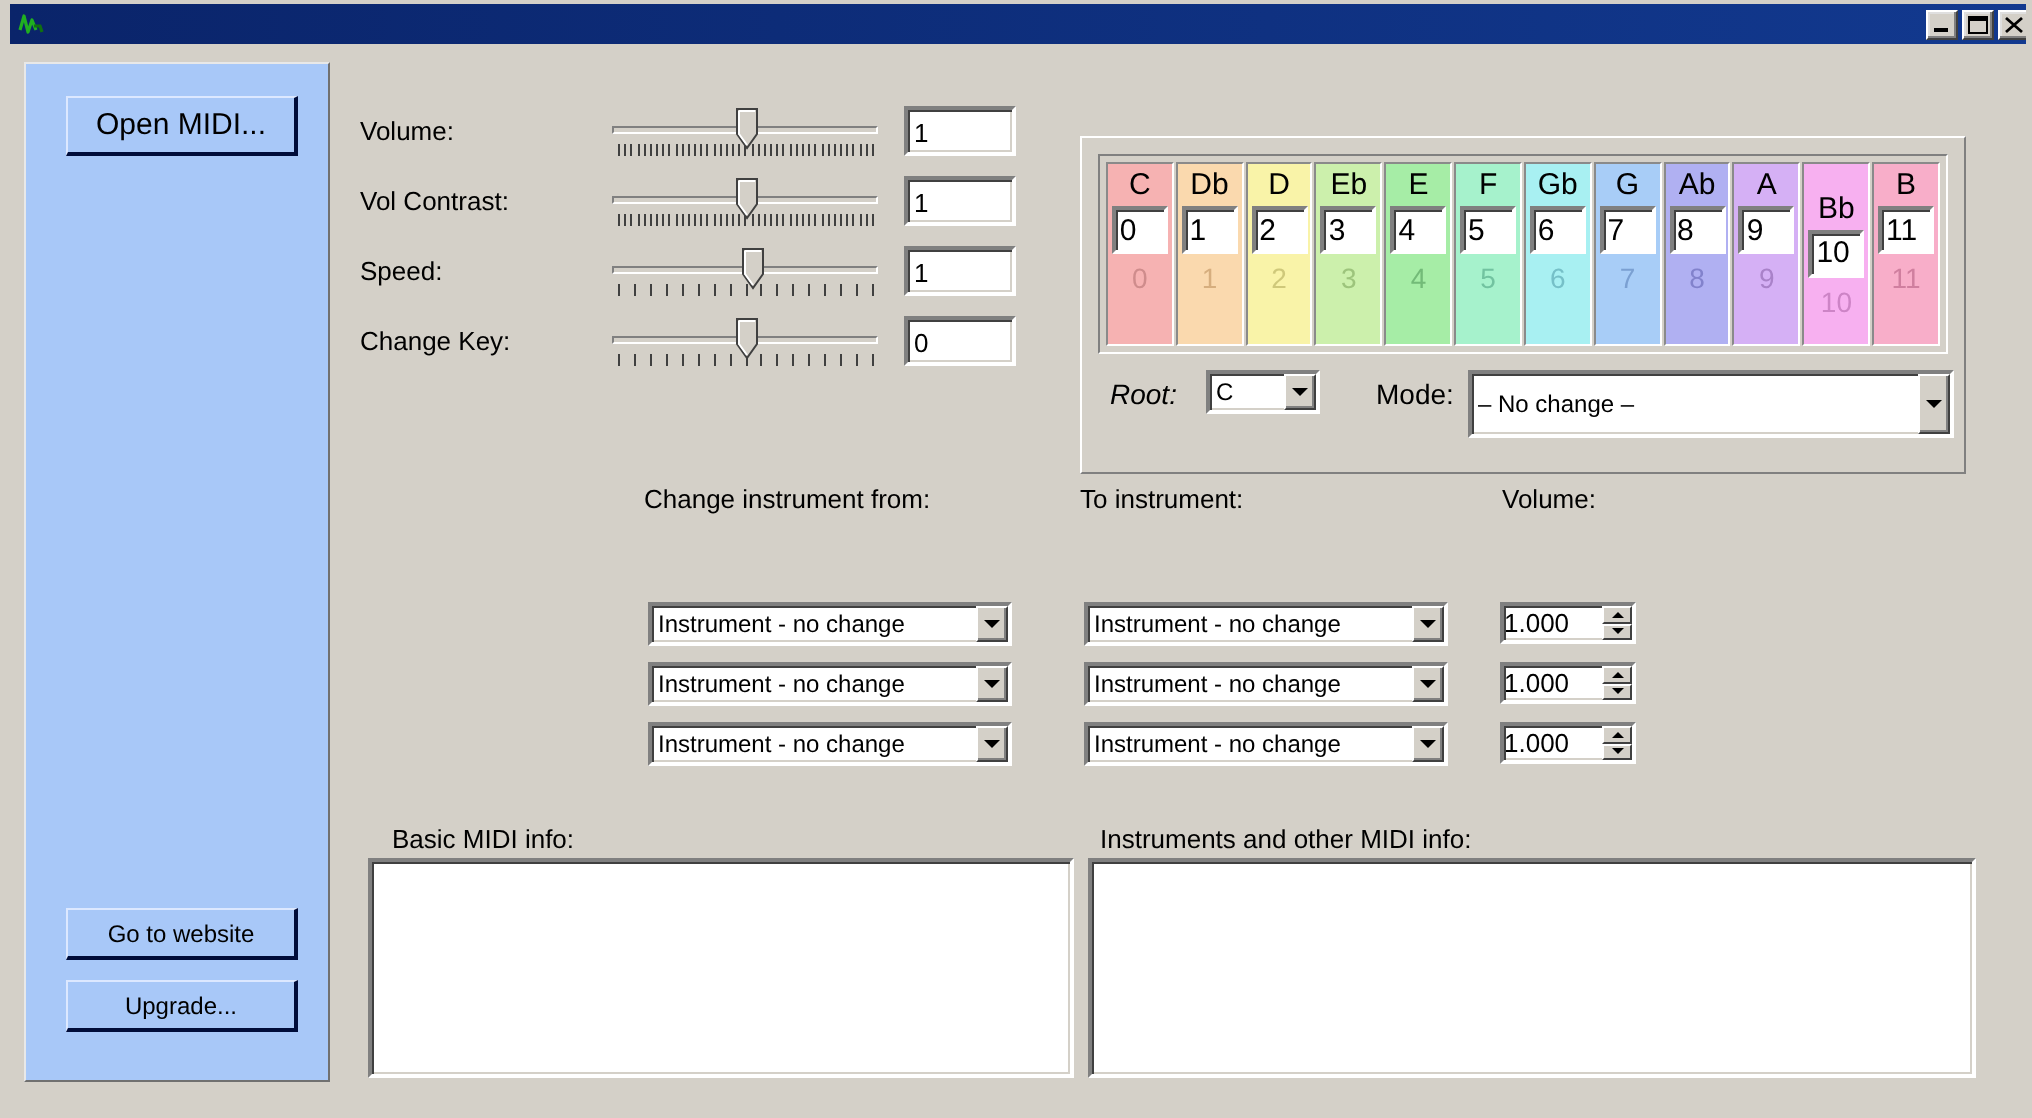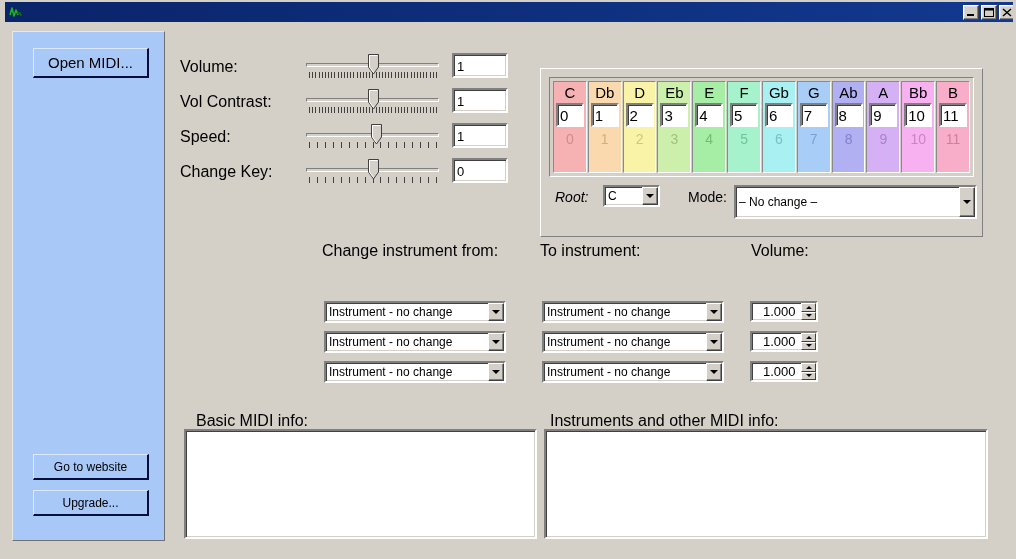--- a/index.html
+++ b/index.html
@@ -112,21 +112,21 @@
     font-size: 12px;
   }
   #btn-help   { top: 350px; }
   #btn-fact   { top: 386px; }
   #btn-goto   { top: 422px; }
   #btn-upg    { top: 458px; }
   
   .lbl {
     position: absolute;
     font-family: "Liberation Sans", sans-serif;
-    font-size: 16px;
+    font-size: 13px;
     color: #000000;
     white-space: nowrap;
     user-select: none;
   }
   
   .slider {
     position: absolute;
     width: 133px; height: 30px;
   }
   .slider .track {
@@ -290,21 +290,21 @@
     background: #ffffff;
     border: 2px solid;
     border-color: #808080 #ffffff #ffffff #808080;
     box-shadow: inset 1px 1px 0 #404040, inset -1px -1px 0 #d4d0c8;
     box-sizing: border-box;
     display: flex;
     align-items: center;
     font-family: "Liberation Sans", sans-serif;
     font-size: 13px;
     color: #000000;
-    padding-left: 11px;
+    padding-left: 0;
     overflow: hidden;
   }
   .spin .spinbtns {
     margin-left: auto;
     width: 15px; height: 100%;
     display: flex;
     flex-direction: column;
     flex: 0 0 auto;
   }
   .spin .sb {
@@ -601,21 +601,21 @@
           <div class="note-col" style="background: rgb(176, 176, 242);">
             <div class="note-name">Ab</div>
             <div class="note-input">8</div>
             <div class="note-shadow" style="color: rgb(130, 130, 204);">8</div>
           </div>
           <div class="note-col" style="background: rgb(213, 176, 245);">
             <div class="note-name">A</div>
             <div class="note-input">9</div>
             <div class="note-shadow" style="color: rgb(169, 130, 201);">9</div>
           </div>
-          <div class="note-col" style="background: rgb(247, 176, 240);">
+          <div class="note-col" style="background: rgb(247, 176, 240); justify-content: center;">
             <div class="note-name">Bb</div>
             <div class="note-input">10</div>
             <div class="note-shadow" style="color: rgb(205, 132, 198);">10</div>
           </div>
           <div class="note-col" style="background: rgb(248, 174, 201);">
             <div class="note-name">B</div>
             <div class="note-input">11</div>
             <div class="note-shadow" style="color: rgb(208, 127, 159);">11</div>
           </div>
         </div>

